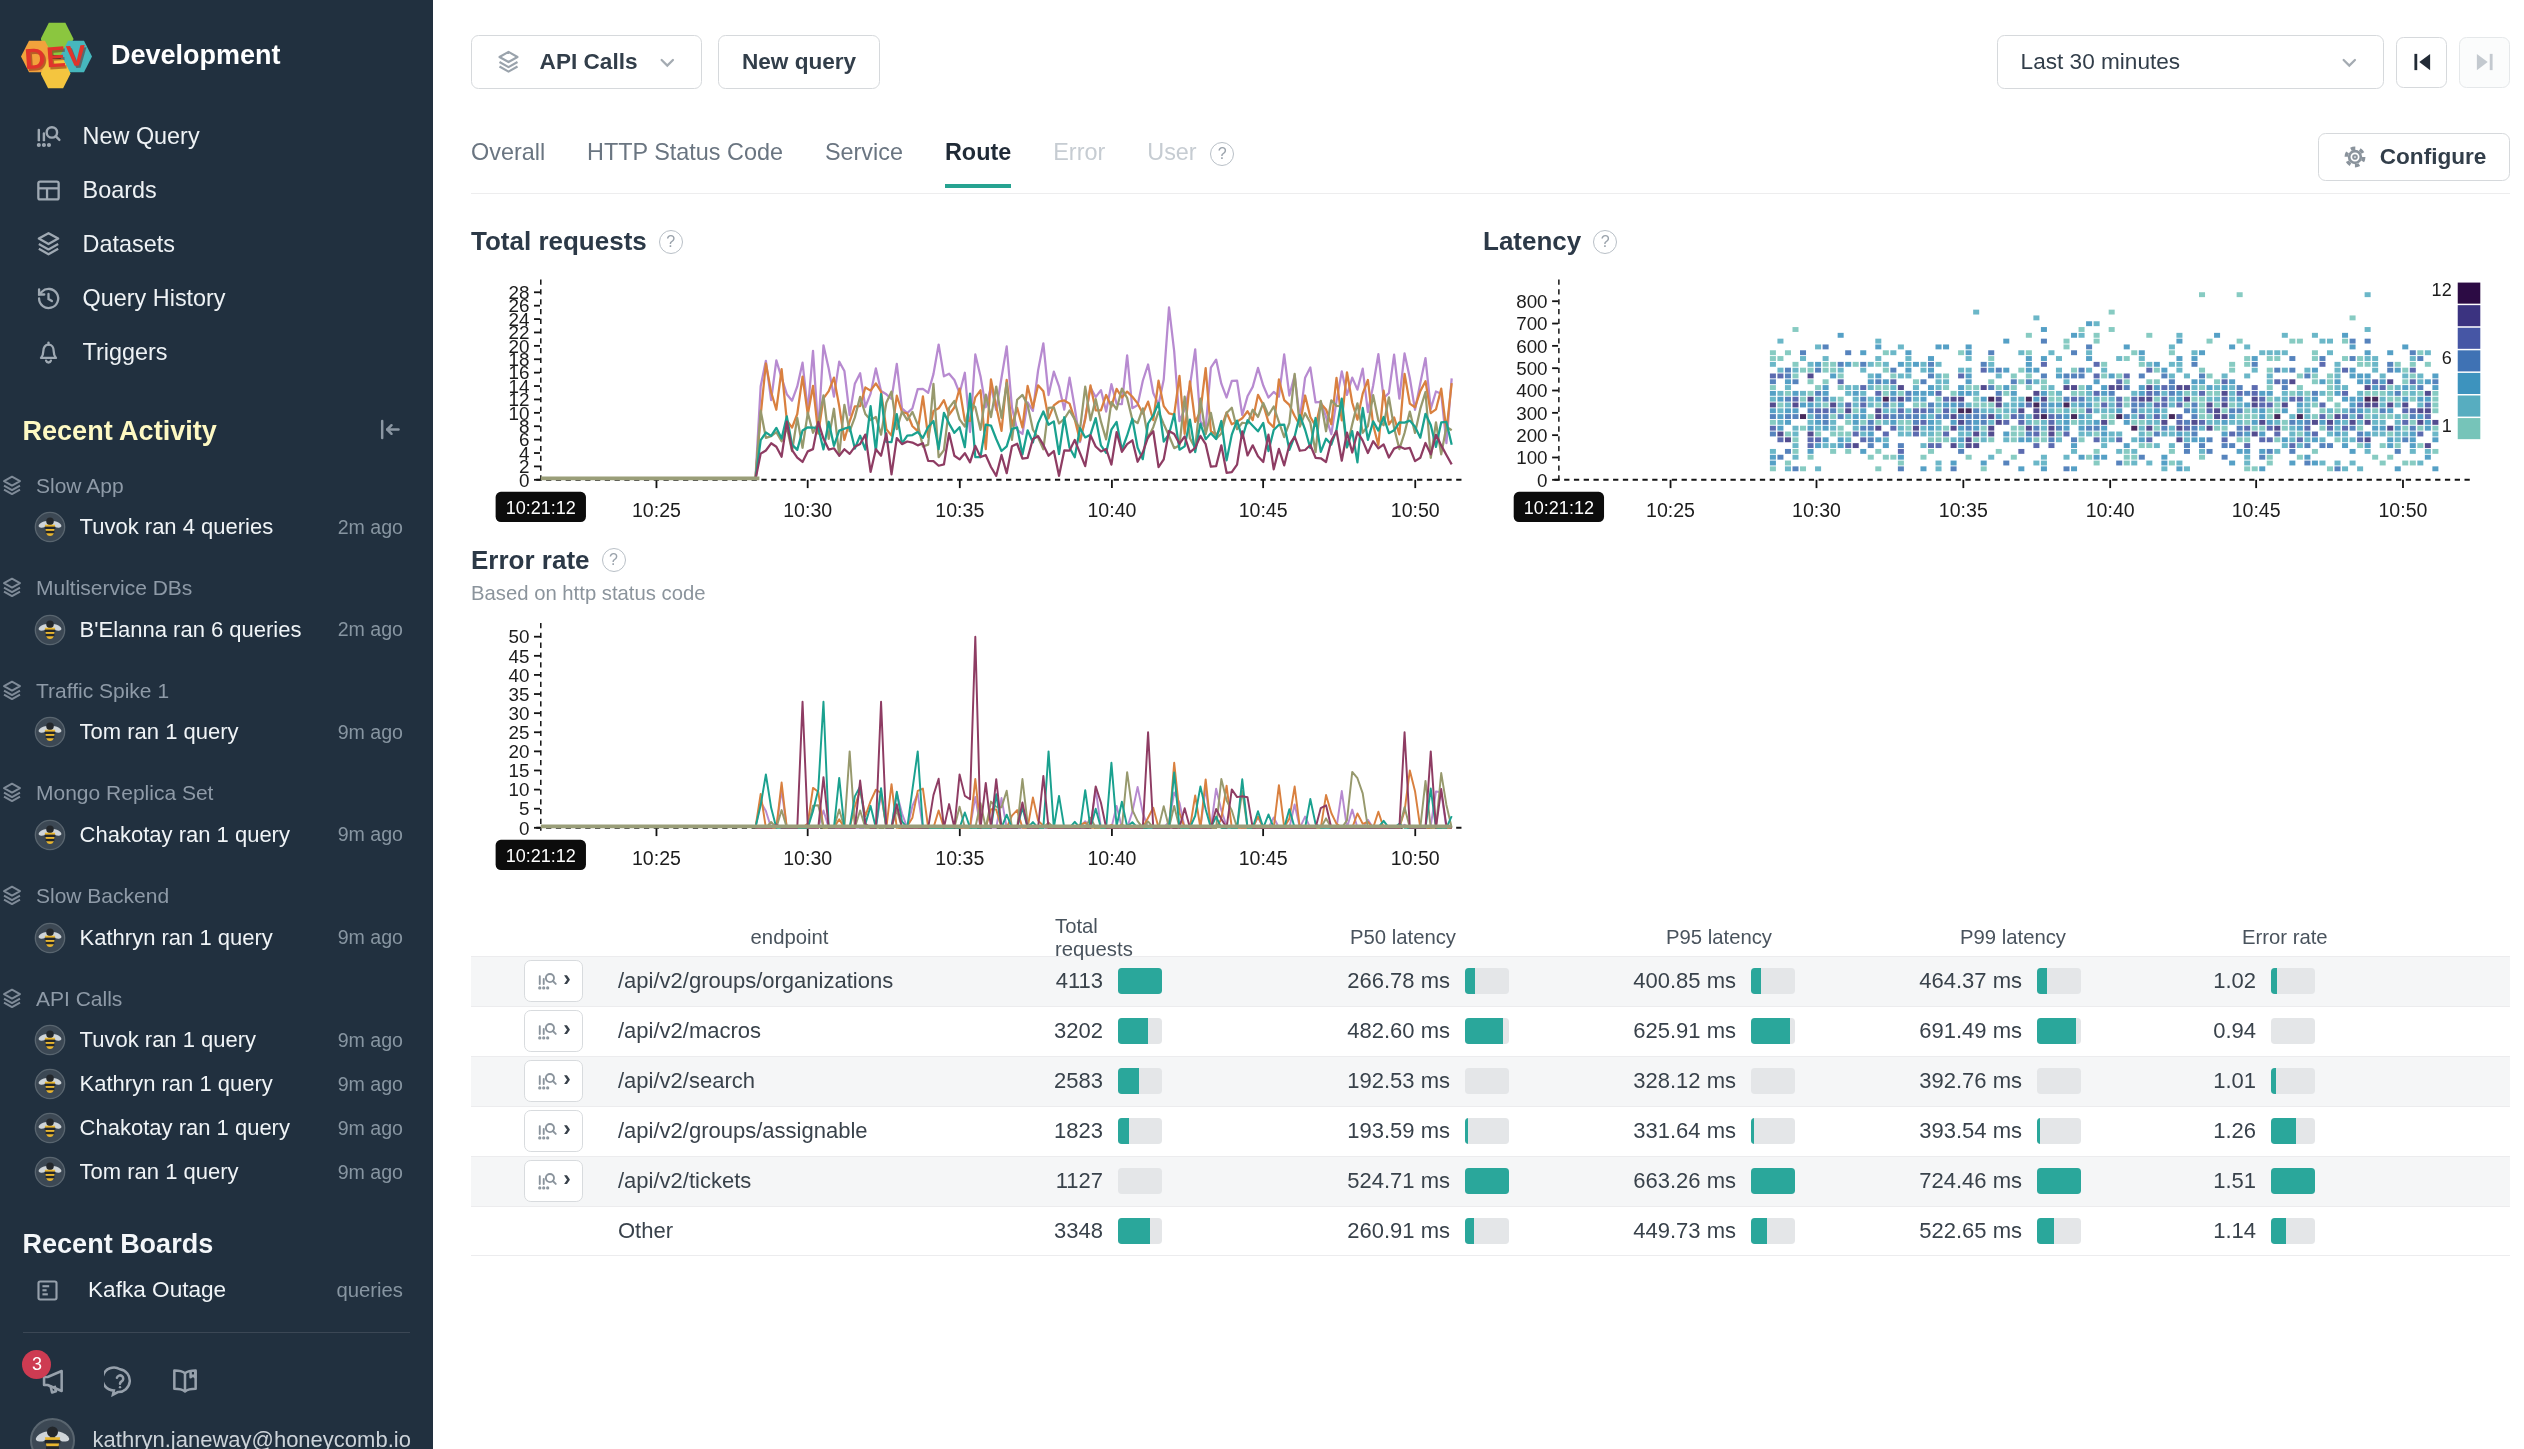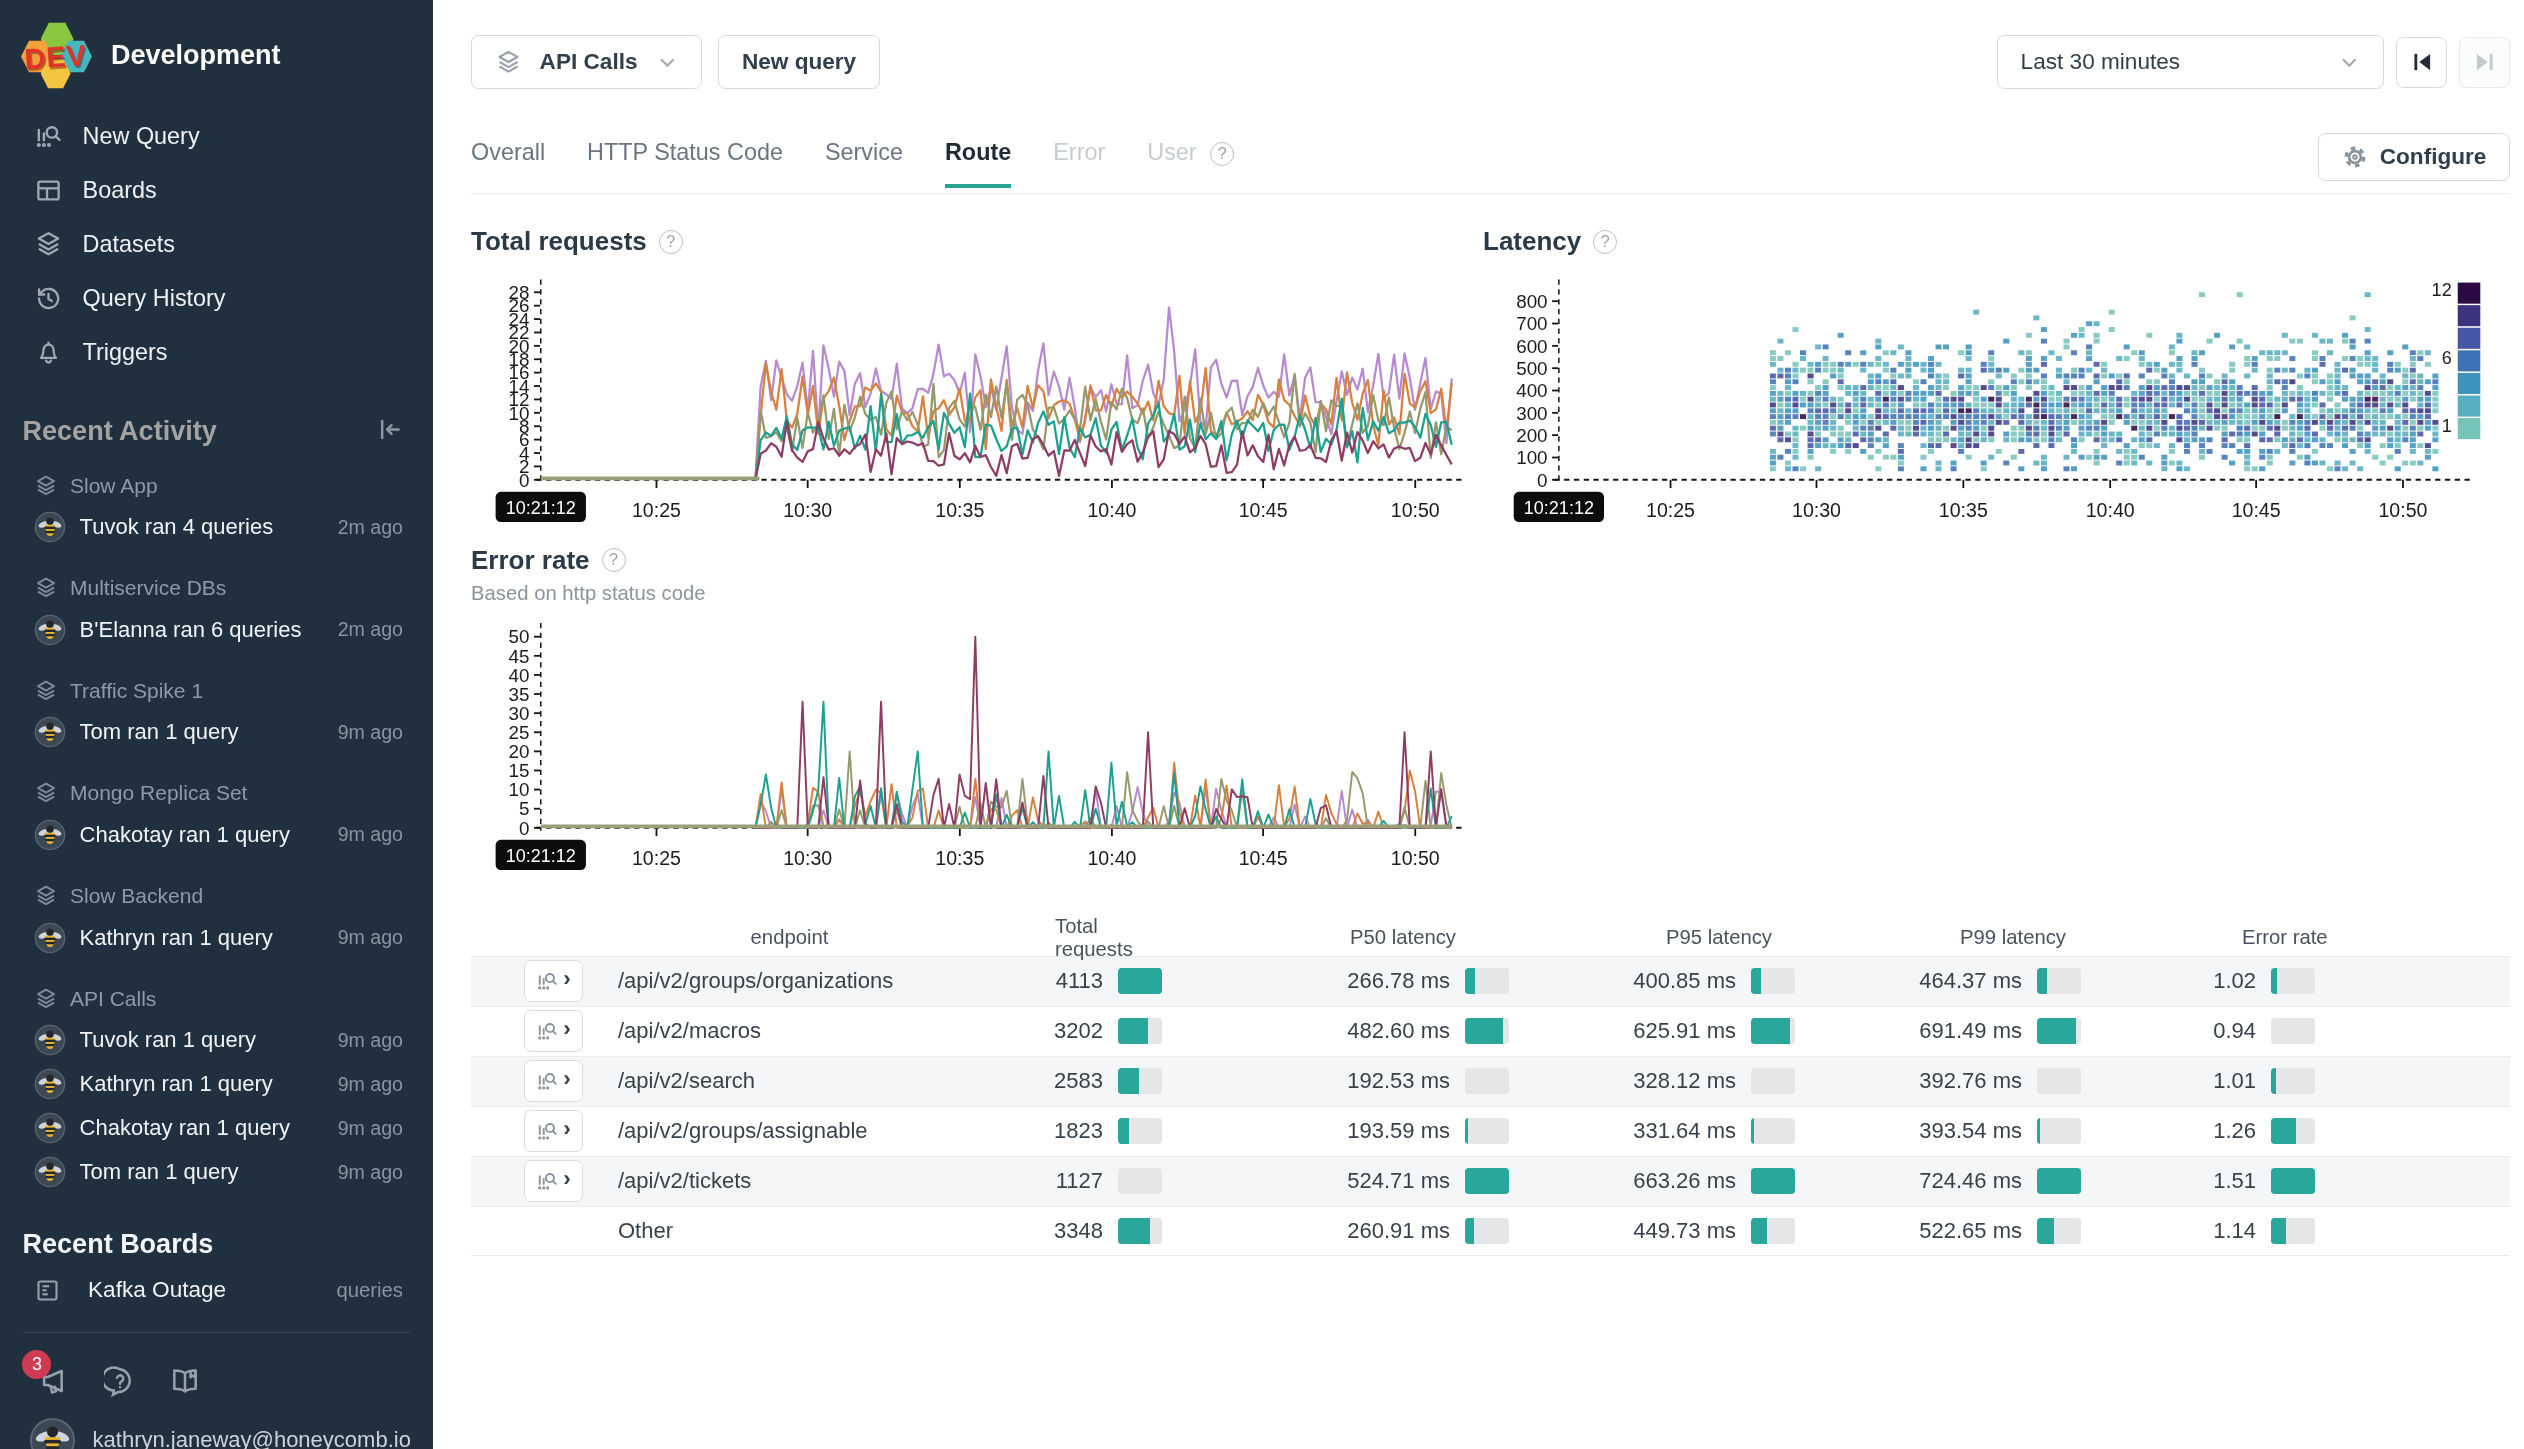--- a/index.html
+++ b/index.html
@@ -22,25 +22,25 @@
     text-shadow:1.5px 2.3px 0 rgba(110,10,10,.45); }
   .team-name { font-size:27px; font-weight:700; color:#fff; }
 
   .nav { margin-top:19.6px; }
   .nav-item { display:flex; align-items:center; gap:19.6px; height:54px; padding-left:34px;
     font-size:23.4px; color:#eef2f5; cursor:pointer; }
   .nav-item svg { width:29px; height:29px; color:#9fa9b3; }
 
   .sec-head { display:flex; align-items:center; justify-content:space-between;
     padding:0 30px 0 22.6px; margin-top:36px; }
-  .sec-head h2 { font-size:27px; font-weight:700; color:#a3a3a3; }
+  .sec-head h2 { font-size:27px; font-weight:700; color:#fef9c3; }
   .collapse svg { width:27px; height:27px; color:#8b97a3; }
 
   .act-group { margin-top:19.6px; }
-  .grp-row { display:flex; align-items:center; gap:12px; padding-left:34px; height:39px;
+  .grp-row { display:flex; align-items:center; gap:12px; height:39px;
     color:#8e9aa7; font-size:21px; }
   .grp-row svg { width:24px; height:24px; color:#7f8b98; }
   .act-row { display:flex; align-items:center; gap:13.6px; padding:0 30px 0 34px; height:44px;
     font-size:22px; color:#f0f4f7;justify-content:flex-end; }
   .act-row .time { margin-left:auto; font-size:19.6px; color:#8795a1; }
   .avatar { width:32px; height:32px; }
 
   .boards-head { padding-left:22.6px; margin-top:35px; font-size:27px; font-weight:700; color:#f4f7fa; }
   .board-row { display:flex; align-items:center; gap:27px; padding:0 30px 0 34px; height:45px;
     font-size:22.6px; color:#f0f4f7; margin-top:7.5px; }

